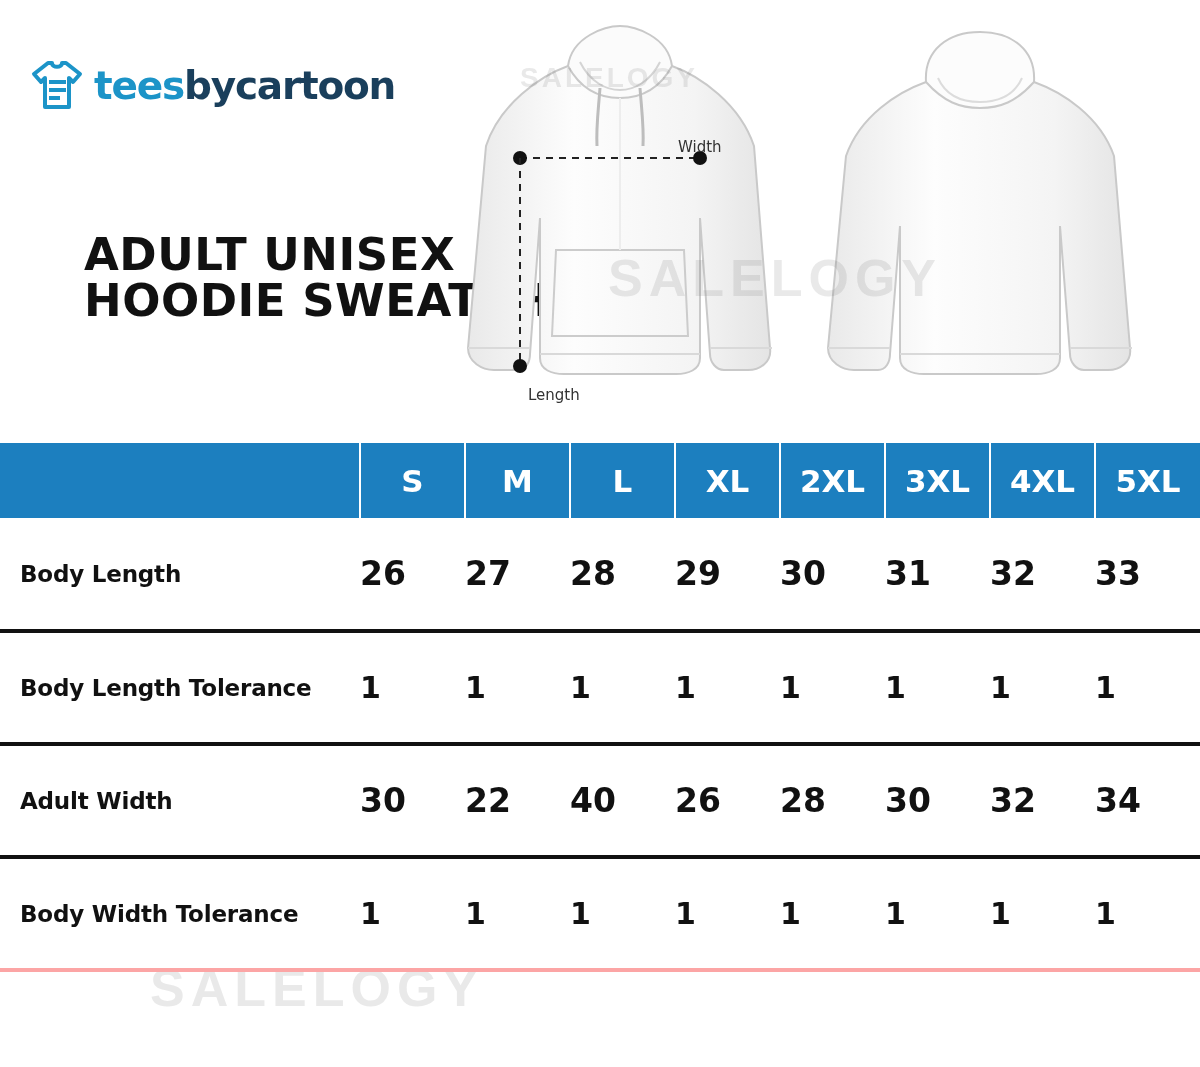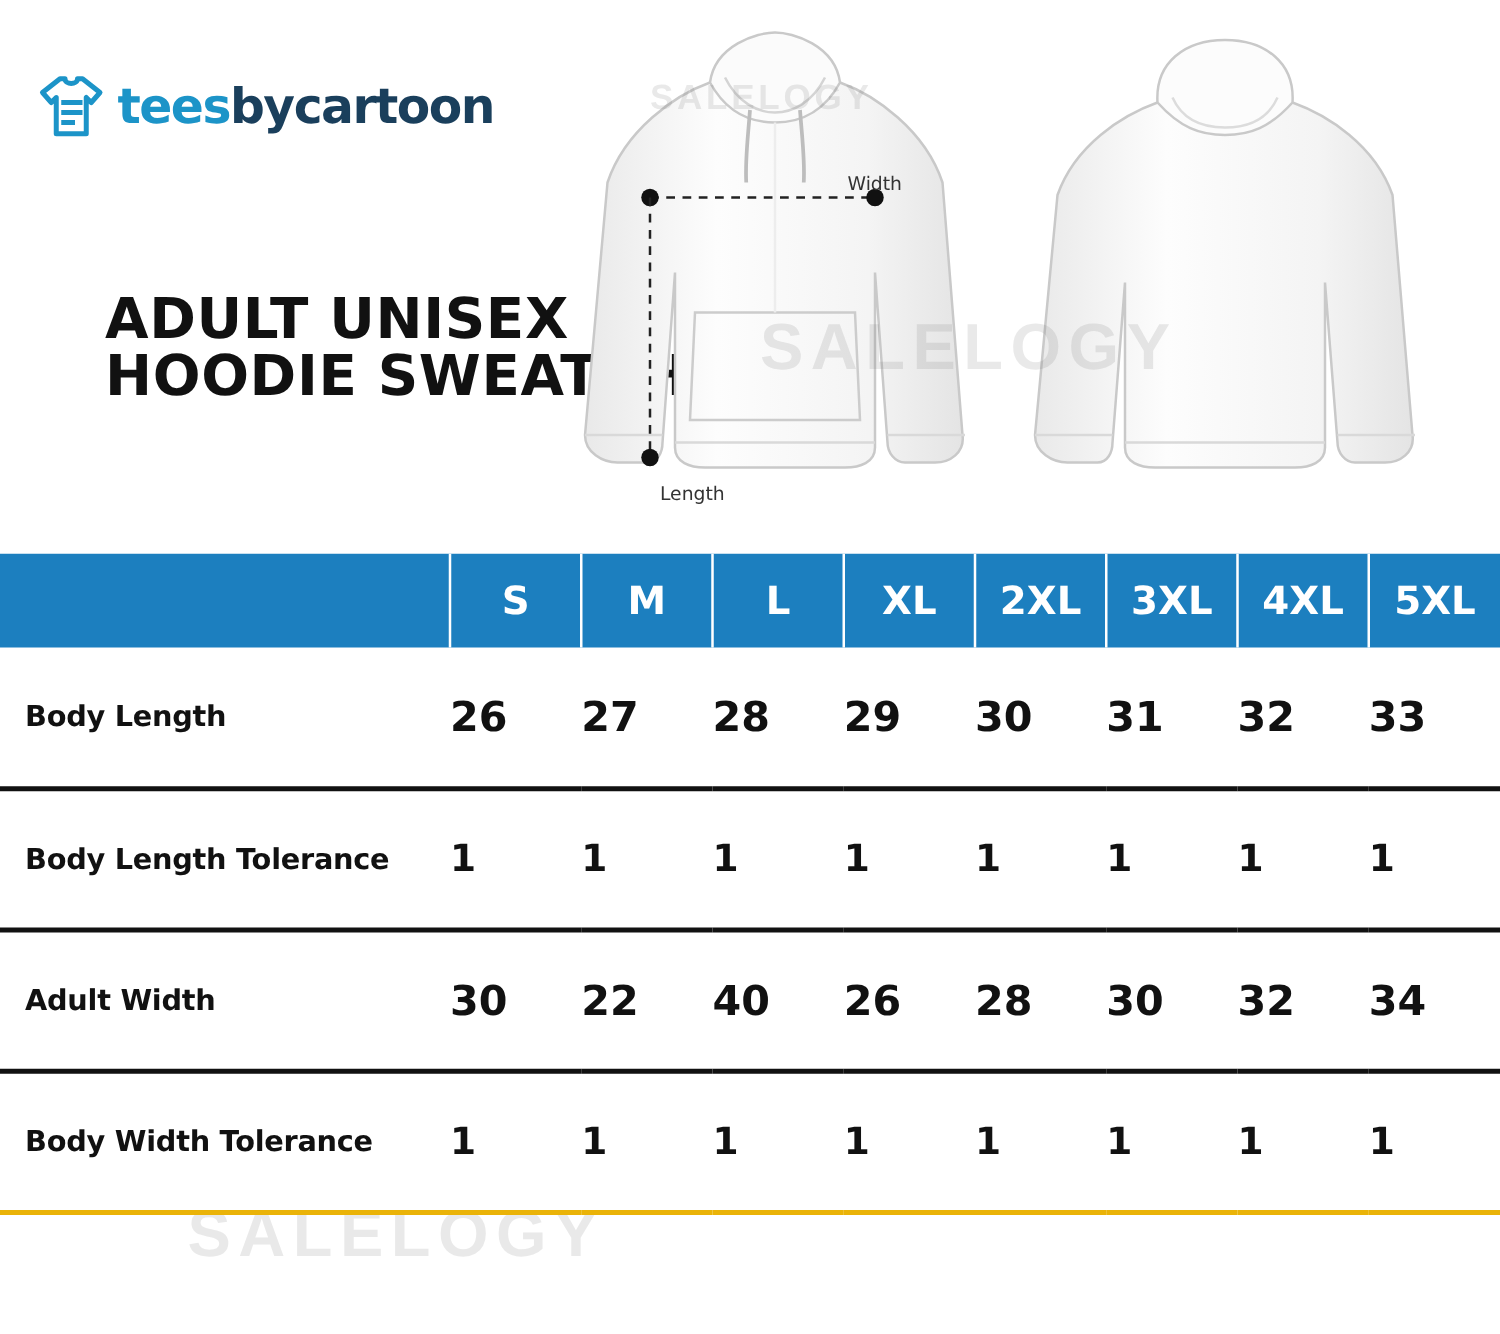--- a/index.html
+++ b/index.html
@@ -126,21 +126,21 @@
     border-bottom: 4px solid #111;
     font-family: "DejaVu Sans", sans-serif;
     font-weight: bold;
     font-size: 33px;
     color: #111;
     text-align: left;
     vertical-align: middle;
     padding: 0;
     background: transparent;
   }
-  tbody tr:last-child td { border-bottom: 4px solid #eab308; }
+  tbody tr:last-child td { border-bottom: 4px solid #fca5a5; }
   tbody td.lbl {
     text-align: left;
     padding-left: 20px;
     font-size: 23px;
     letter-spacing: -0.2px;
   }
   tbody td.small-val { font-size: 30px; }
 </style>
 </head>
 <body>

